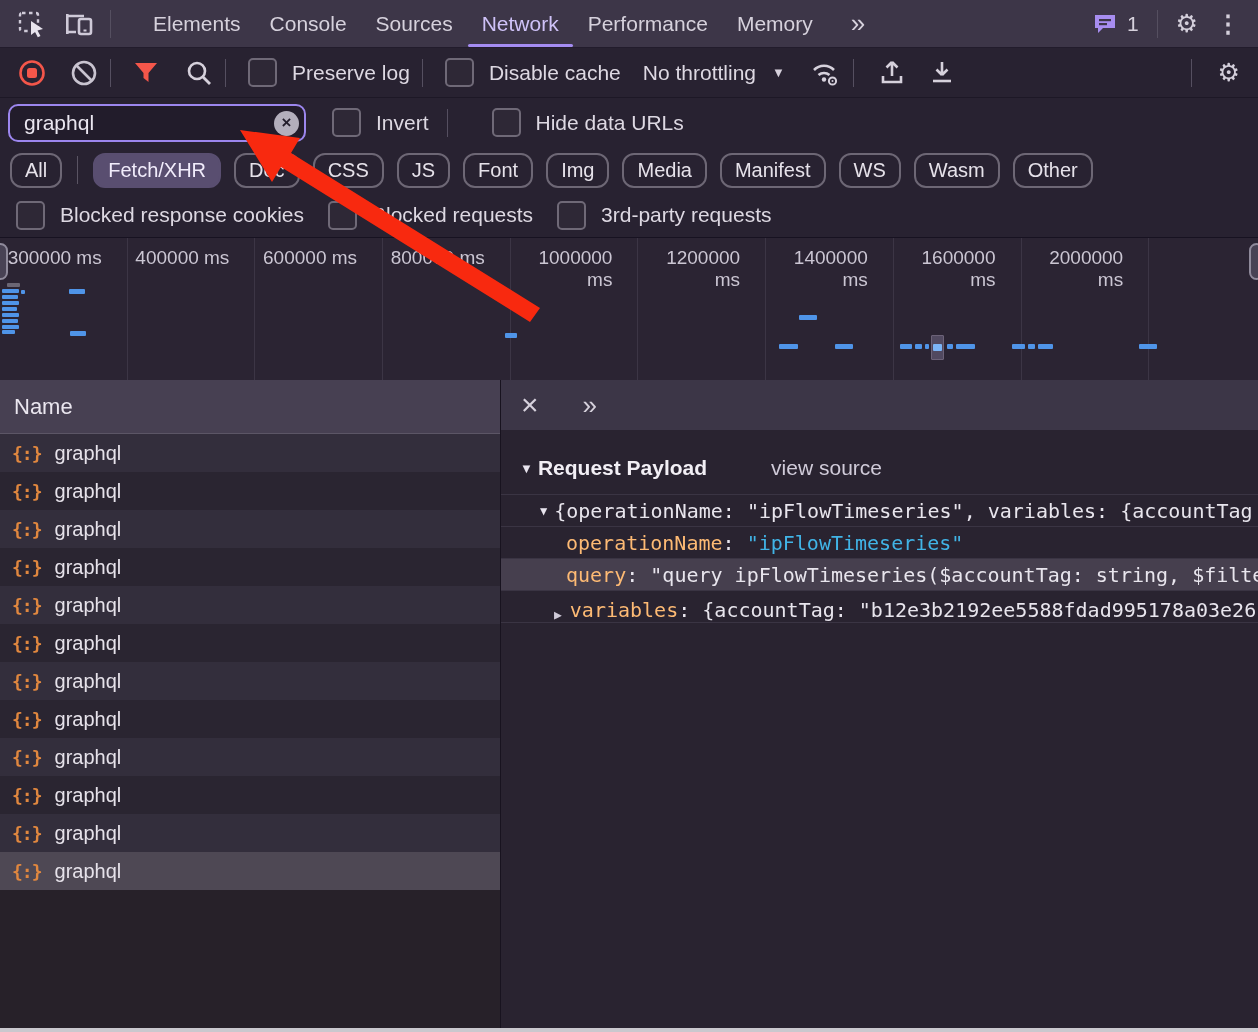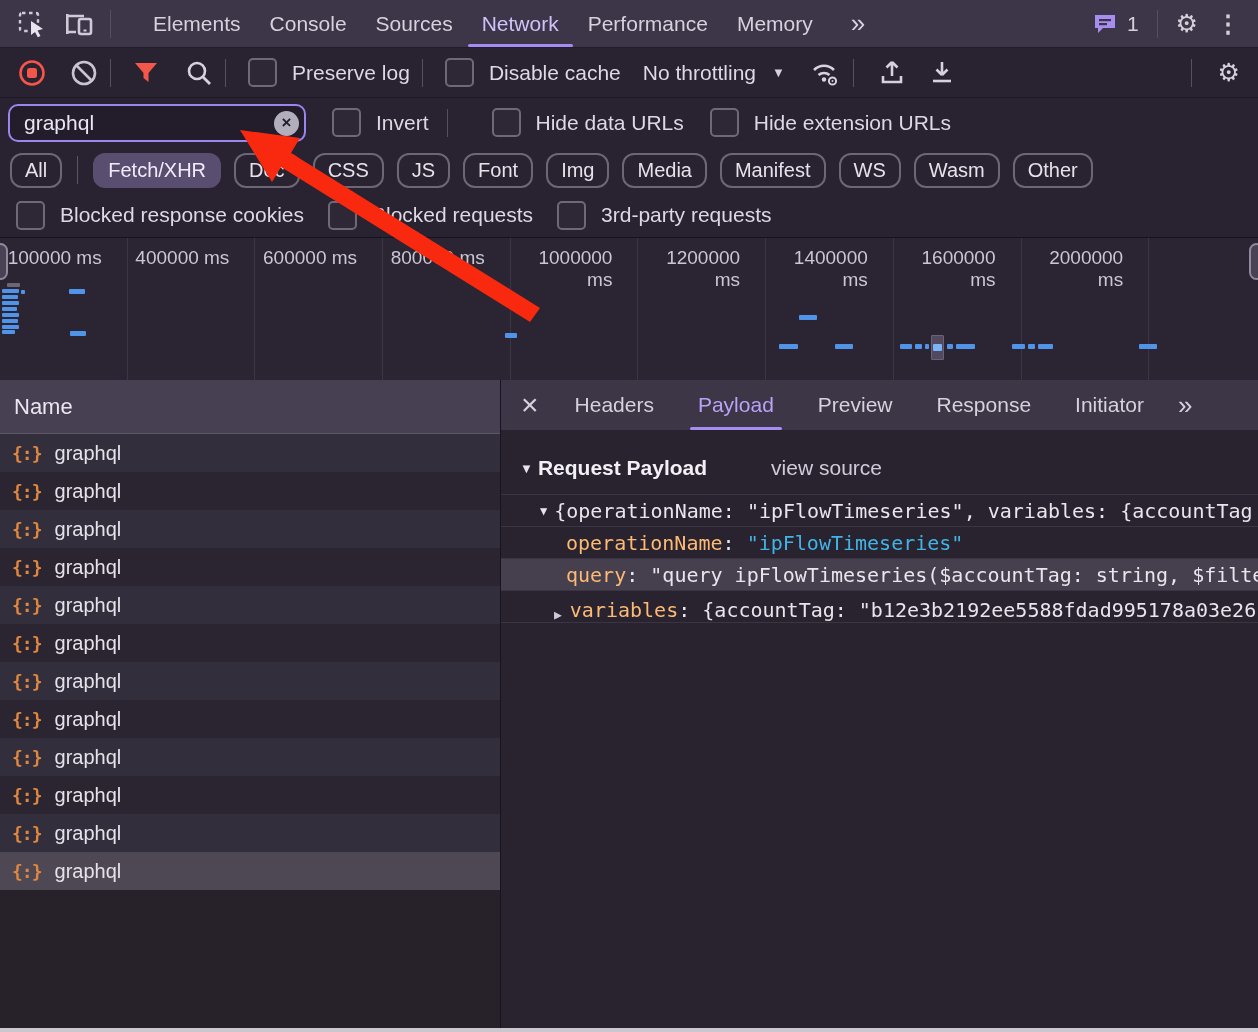--- a/index.html
+++ b/index.html
@@ -257,24 +257,20 @@
     </div>
     <div class="cb-group">
       <span class="cb"></span>
       <span class="cb-label">Invert</span>
     </div>
     <div class="vsep"></div>
     <div class="cb-group" style="">
       <span class="cb"></span>
       <span class="cb-label">Hide data URLs</span>
     </div>
-    <div class="cb-group">
-      <span class="cb"></span>
-      <span class="cb-label">Hide extension URLs</span>
-    </div>
   </div>
 
   <div class="chiprow">
 
       <div class="chip"><span>All</span></div>
       <div class="chip-sep"></div>
 
       <div class="chip active"><span>Fetch/XHR</span></div>
 
       <div class="chip"><span>Doc</span></div>
@@ -314,21 +310,21 @@
       <div class="cb-group">
         <span class="cb"></span>
         <span class="cb-label">3rd-party requests</span>
       </div>
 
   </div>
 
   <div class="overview">
     <div class="tickrow">
 
-        <div class="tick"><span>100000 ms</span></div>
+        <div class="tick"><span>300000 ms</span></div>
 
         <div class="tick"><span>400000 ms</span></div>
 
         <div class="tick"><span>600000 ms</span></div>
 
         <div class="tick"><span>800000 ms</span></div>
 
         <div class="tick"><span>1000000 ms</span></div>
 
         <div class="tick"><span>1200000 ms</span></div>
@@ -467,43 +463,20 @@
             <span class="fetch-icon"></span>
             <span class="req-label">graphql</span>
           </div>
 
       </div>
     </div>
 
     <div class="right-pane">
       <div class="detail-tabs">
         <span class="close-x"></span>
-        <div class="dtabs">
-
-            <div class="dtab">
-              <span>Headers</span>
-            </div>
-
-            <div class="dtab active">
-              <span>Payload</span>
-            </div>
-
-            <div class="dtab">
-              <span>Preview</span>
-            </div>
-
-            <div class="dtab">
-              <span>Response</span>
-            </div>
-
-            <div class="dtab">
-              <span>Initiator</span>
-            </div>
-
-        </div>
         <div class="chev"></div>
       </div>
 
       <div class="payload-body">
         <div class="payload-head">
           <span class="tri-down"></span>
           <span class="payload-title">Request Payload</span>
           <span class="view-source">view source</span>
         </div>
         <div class="tree">

